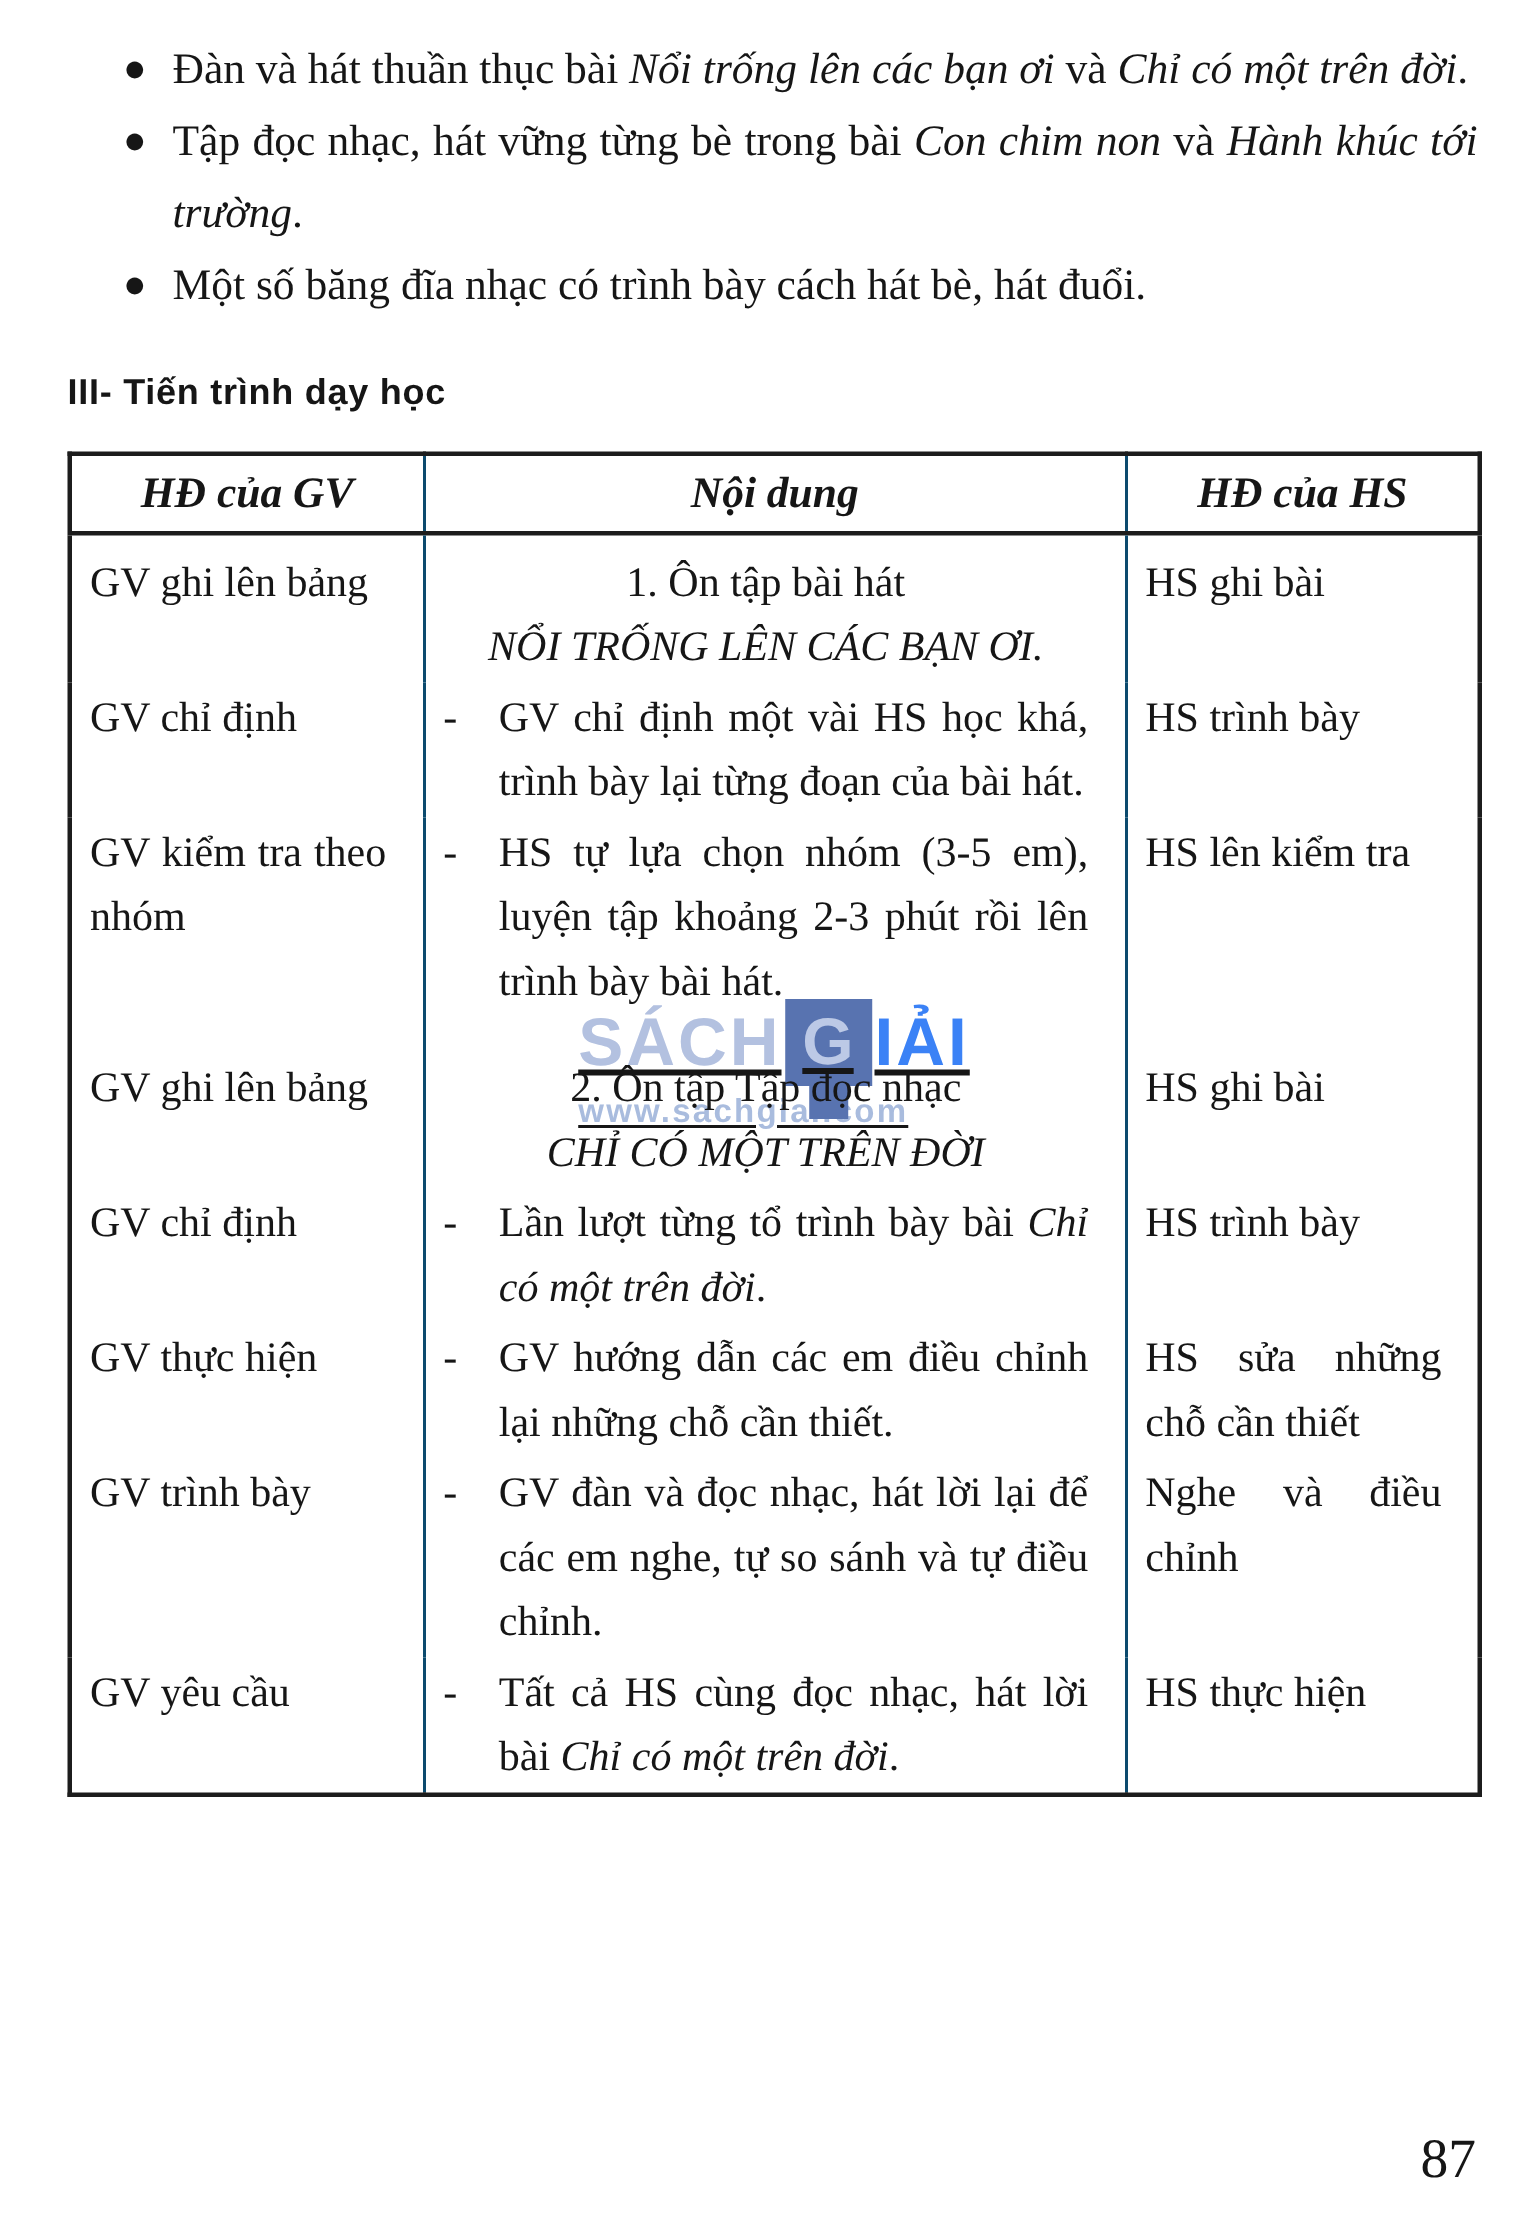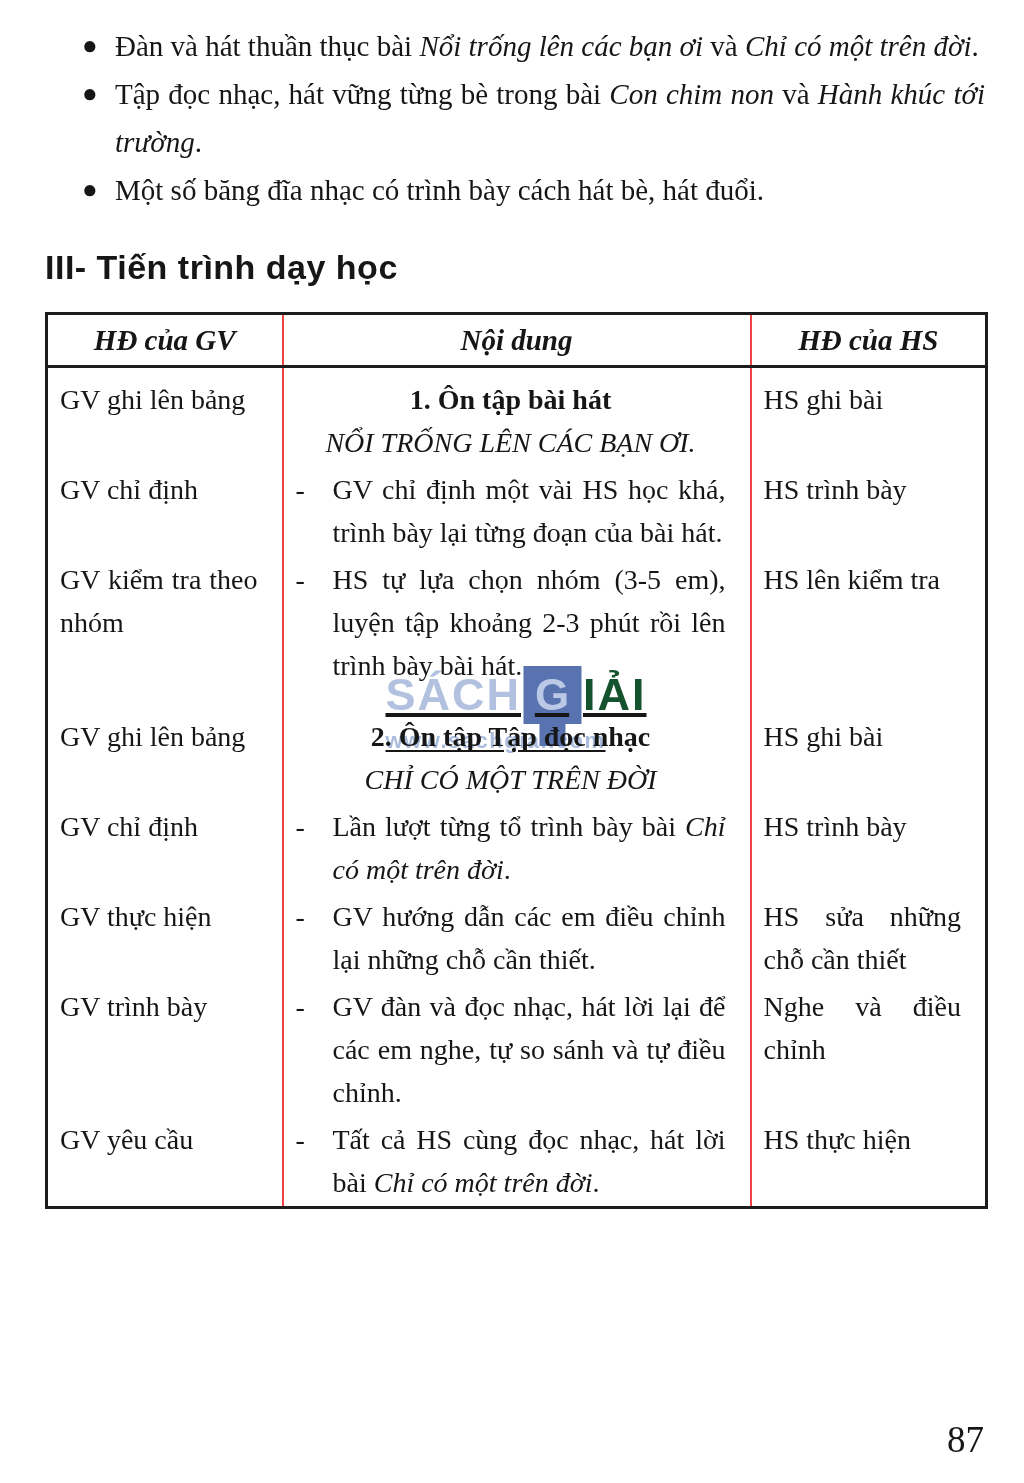--- a/index.html
+++ b/index.html
@@ -38,21 +38,21 @@
   }
   .btxt {
     flex: 1;
     text-align: justify;
   }
   .it { font-style: italic; }
   
   .heading {
     font-family: "Liberation Sans", sans-serif;
     font-weight: bold;
-    font-size: 34px;
+    font-size: 24px;
     margin-top: 34px;
     margin-bottom: 25px;
     letter-spacing: 0.5px;
   }
   
   table.lesson {
     width: 940px;
     border-collapse: collapse;
     border: 3px solid #1c1c1c;
     font-size: 28px;
@@ -62,35 +62,35 @@
   table.lesson th {
     border-bottom: 3px solid #1c1c1c;
     font-weight: bold;
     font-style: italic;
     font-size: 29px;
     text-align: center;
     height: 53px;
     vertical-align: middle;
   }
   table.lesson th + th, table.lesson td + td {
-    border-left: 2px solid #ef4444;
+    border-left: 2px solid #0c4a6e;
   }
   table.lesson col.c1 { width: 236px; }
   table.lesson col.c2 { width: 468px; }
   table.lesson col.c3 { width: 236px; }
   table.lesson td {
     vertical-align: top;
     padding: 2px 24px 2px 12px;
   }
   table.lesson tr:first-child td { padding-top: 10px; }
   table.lesson tr.gap td { padding-top: 26px; }
   td.gv  { text-align: justify; }
   td.hs  { text-align: justify; padding-left: 11px; }
   td.content { padding-right: 14px; }
-  .title-line1 { font-weight: bold; text-align: center; }
+  .title-line1 { font-weight: normal; text-align: center; }
   .title-line2 { font-style: italic; text-align: center; }
   .item { display: flex; }
   .dash { flex: none; width: 37px; }
   .itxt { flex: 1; text-align: justify; }
   
   .watermark {
     position: absolute;
     top: 666px;
     left: 516px;
     transform: translateX(-50%);
@@ -148,21 +148,21 @@
 
 <div class="page">
 
   <div class="watermark">
     <div class="wm-row">
       <span class="wm-text wm-c" style="color: rgb(179, 193, 224);">SÁCH</span>
       <span class="wm-square" style="background: rgb(88, 115, 176);">
         <span class="wm-tab" style="background: rgb(88, 115, 176);"></span>
         <span class="wm-letter" style="color: rgb(188, 201, 230);">G</span>
       </span>
-      <span class="wm-text wm-c" style="color: #14532d;">IẢI</span>
+      <span class="wm-text wm-c" style="color: #3b82f6;">IẢI</span>
     </div>
     <div class="wm-url" style="color: rgb(169, 188, 222);">www.sachgiai.com</div>
   </div>
 
   <div class="content">
 
     <ul class="bullets">
         <li>
           <span class="dot">●</span>
           <span class="btxt"><span>Đàn và hát thuần thục bài </span><span class="it">Nổi trống lên các bạn ơi</span><span> và </span><span class="it">Chỉ có một trên đời</span><span>.</span></span>

